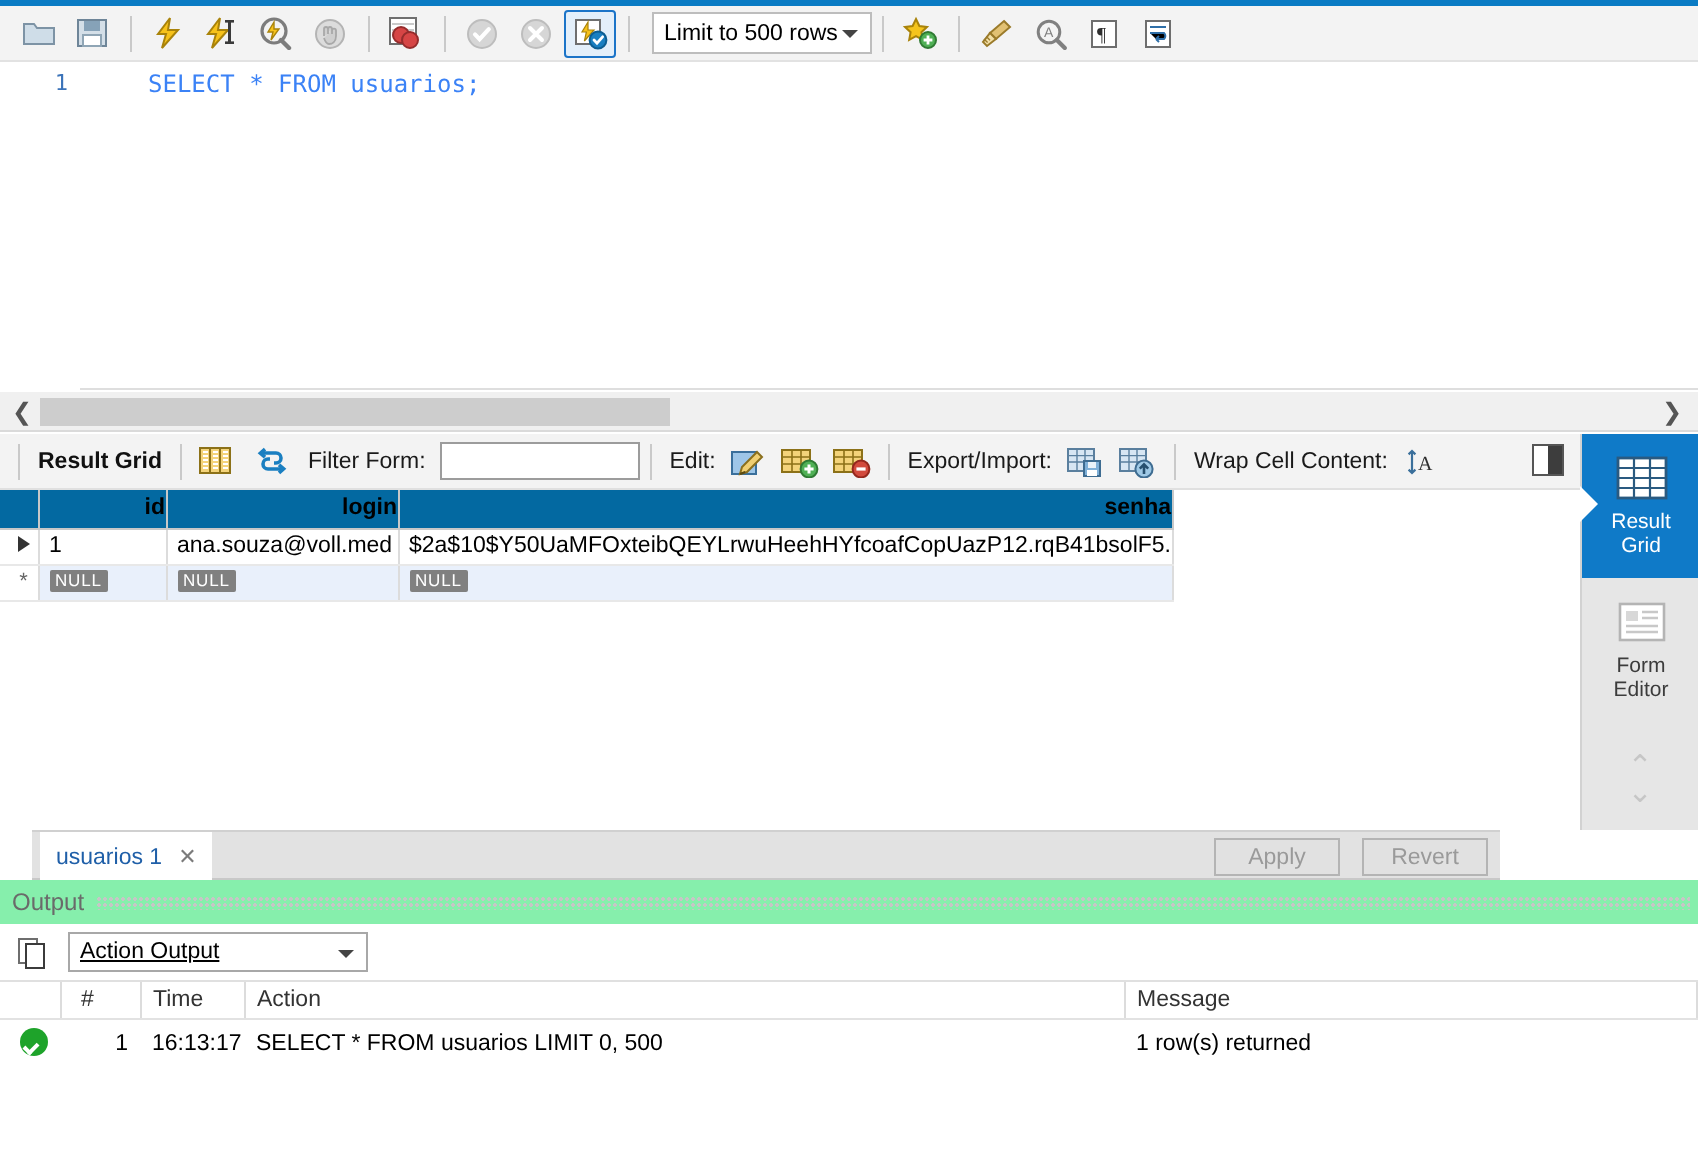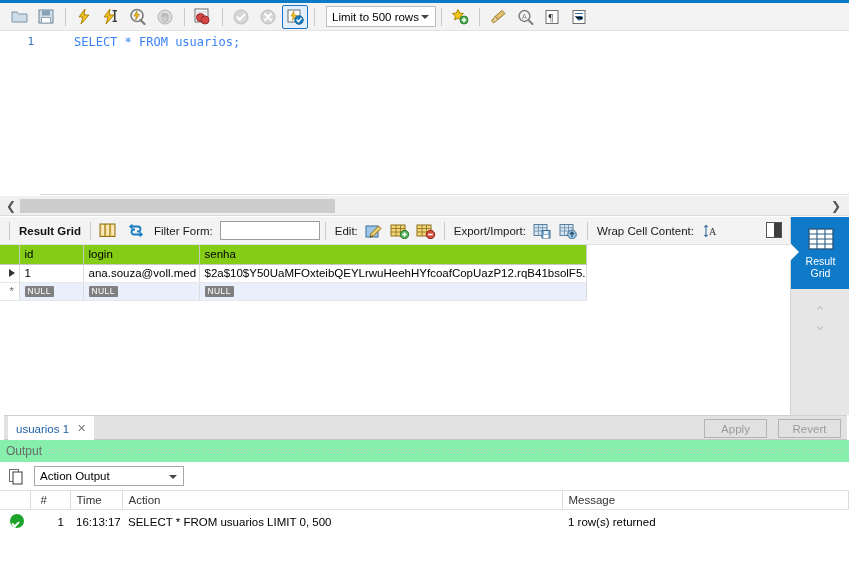--- a/index.html
+++ b/index.html
@@ -155,23 +155,23 @@
     background: #ffffff;
     overflow: hidden;
   }
   table.grid {
     border-collapse: collapse;
     font-size: 11.5px;
     table-layout: fixed;
   }
   table.grid th {
     height: 19px;
-    font-weight: normal;
-    text-align: left;
-    background: #84cc16;
+    font-weight: bold;
+    text-align: right;
+    background: #0369a1;
     border-right: 1px solid #c8c8c8;
     border-bottom: 1px solid #c8c8c8;
     padding: 0 0 0 5px;
     color: #000;
   }
   table.grid td {
     height: 18px;
     border-right: 1px solid #dcdcdc;
     border-bottom: 1px solid #e8e8e8;
     padding: 0 0 0 5px;
@@ -246,22 +246,22 @@
   }
   .side-arrows {
     display: flex; flex-direction: column;
     align-items: center; margin-top: 16px;
     color: #c2c2c2;
   }
   .chev { font-size: 15px; line-height: 13px; color: #c6c6c6; }
 
   
   .tabbar {
-    position: absolute; left: 4px; top: 415px;
-    width: 843px; height: 25px;
+    position: absolute; left: 16px; top: 415px;
+    width: 734px; height: 25px;
     background: #e2e2e2;
     border-top: 1px solid #d0d0d0;
     border-bottom: 1px solid #c8c8c8;
   }
   .tab {
     position: absolute; left: 4px; top: 0;
     height: 25px;
     background: #ffffff;
     padding: 0 8px 0 8px;
     display: flex; align-items: center;
@@ -299,20 +299,21 @@
     background-image: radial-gradient(#c6c6c6 1px, transparent 1px);
     background-size: 3px 3px;
     margin-right: 4px;
   }
   .output-toolbar {
     position: absolute; left: 0; top: 462px;
     width: 849px; height: 28px;
     background: #ffffff;
     display: flex; align-items: center;
     padding-left: 8px;
+    text-decoration: underline;
   }
   .combo {
     width: 150px; height: 20px;
     border: 1px solid #a8a8a8;
     background: #ffffff;
     margin-left: 8px;
     display: flex; align-items: center;
     position: relative;
     font-size: 11.5px;
     padding-left: 5px;
@@ -633,20 +634,29 @@
 
   <div class="side-panel">
     <div class="side-item active">
       <svg class="side-icon" viewBox="0 0 28 24">
         <rect x="2" y="2" width="24" height="20" fill="#ffffff" stroke="#2a5a80" stroke-width="1.4"></rect>
         <path d="M2 7h24M2 12h24M2 17h24M10 2v20M18 2v20" stroke="#2a5a80" stroke-width="1.1"></path>
       </svg>
       <span>Result</span>
       <span>Grid</span>
     </div>
+    <div class="side-item">
+      <svg class="side-icon" viewBox="0 0 28 24">
+        <rect x="3" y="3" width="22" height="18" fill="#ffffff" stroke="#b4b4b4" stroke-width="1.3"></rect>
+        <rect x="6" y="6.5" width="6" height="5" fill="#d8d8d8"></rect>
+        <path d="M14 7h8M14 10h8M6 14h16M6 17h16" stroke="#c8c8c8" stroke-width="1.2"></path>
+      </svg>
+      <span>Form</span>
+      <span>Editor</span>
+    </div>
     <div class="side-arrows">
       <span class="chev">⌃</span>
       <span class="chev">⌄</span>
     </div>
   </div>
 
   <div class="tabbar">
     <div class="tab">
       <span>usuarios 1</span>
       <span class="x">✕</span>

